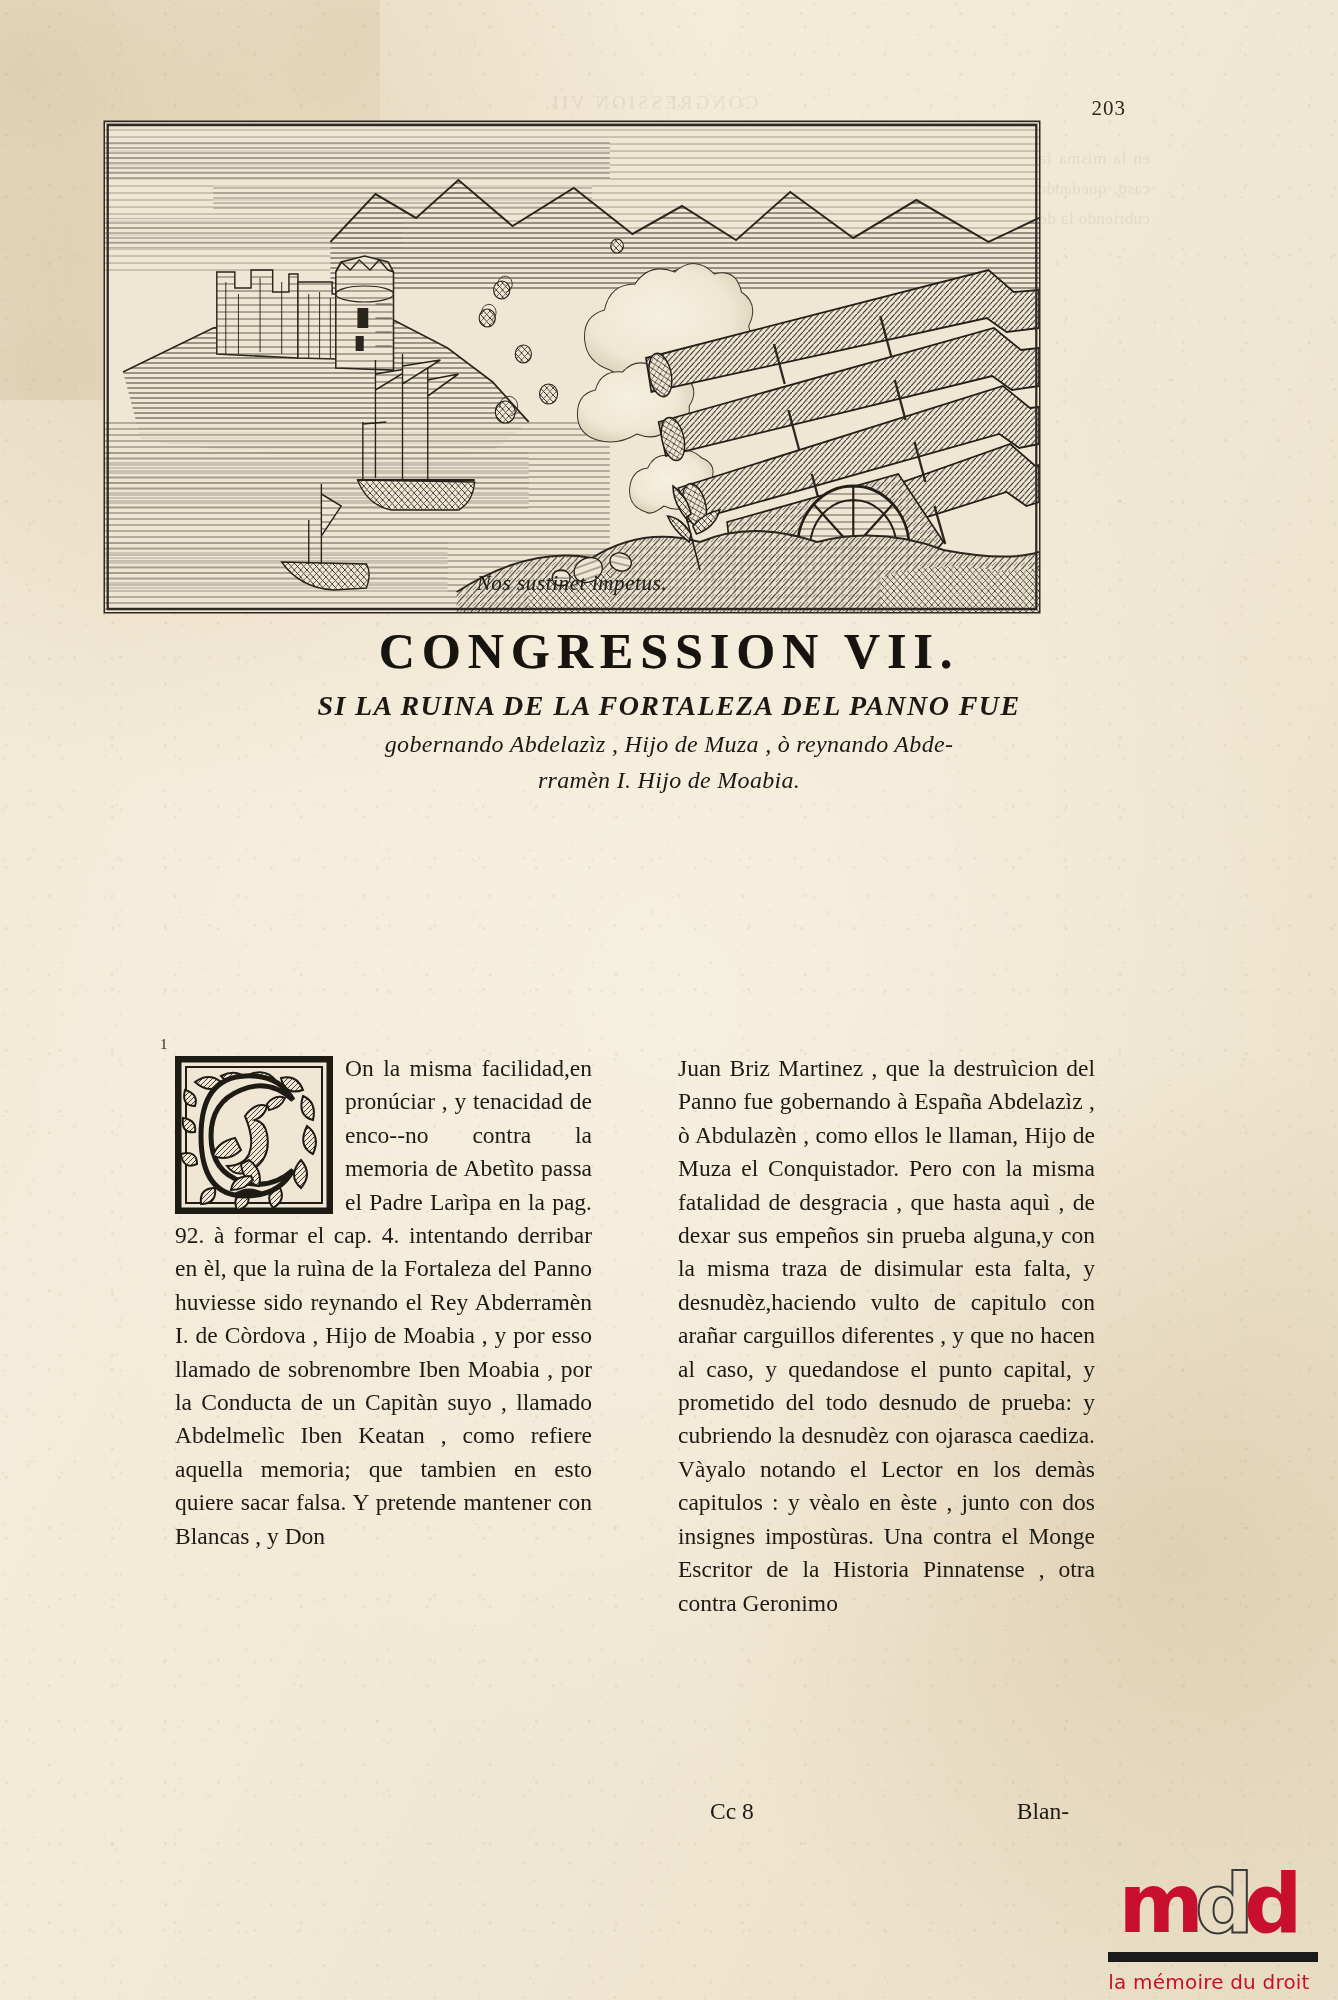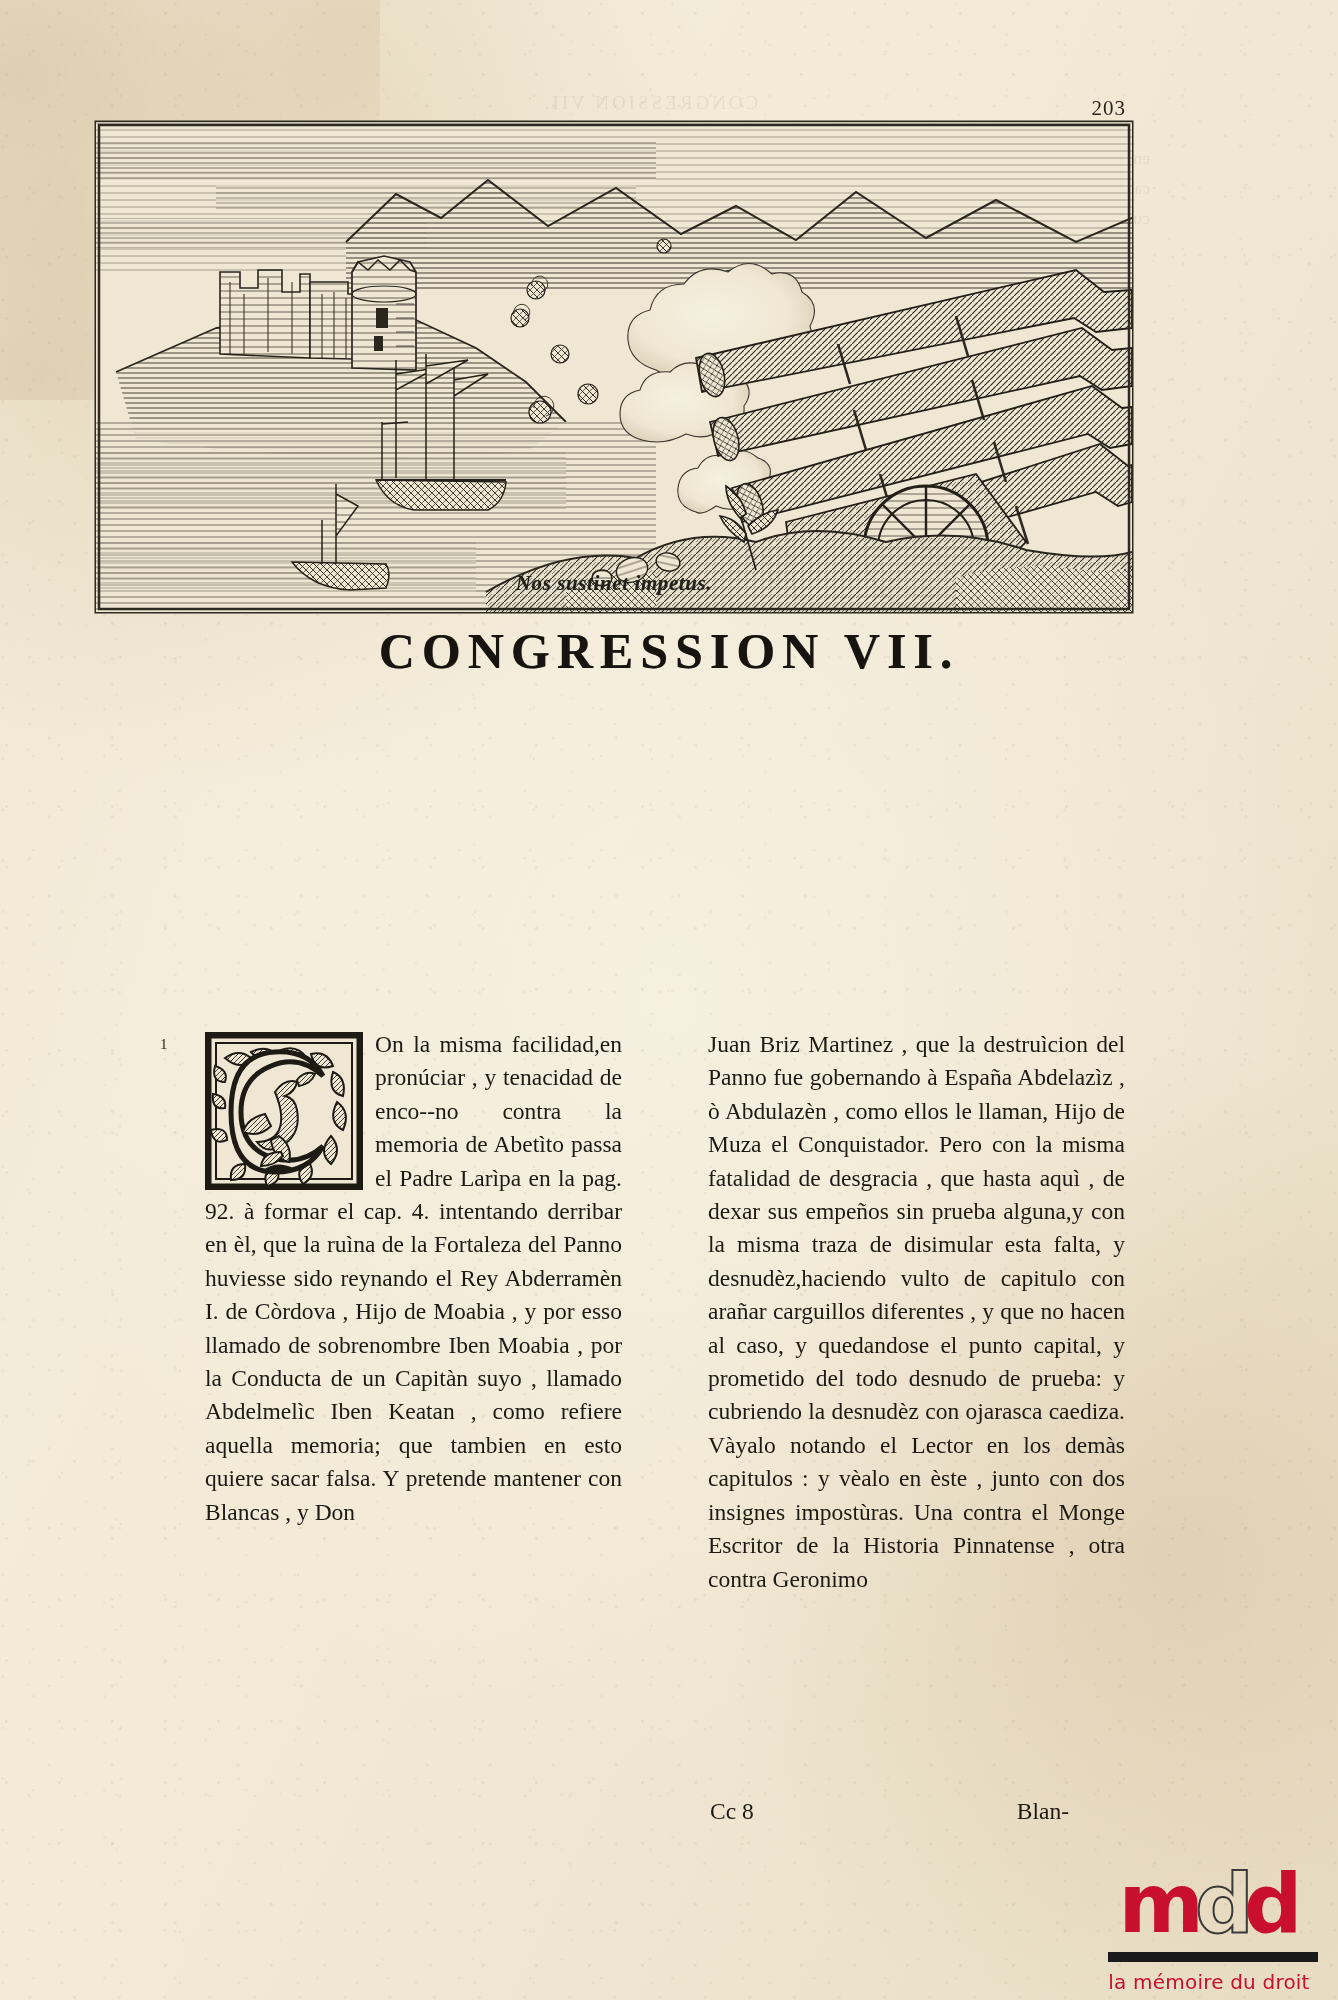--- a/index.html
+++ b/index.html
@@ -82,26 +82,25 @@
     right: 212px; top: 96px;
     font-size: 21px;
     letter-spacing: 1px;
     color: #2b261d;
     font-family: "Liberation Serif", serif;
   }
 
   
   .plate {
     position: absolute;
-    left: 96px; top: 122px;
-    width: 1036px; height: 490px;
+    left: 105px; top: 122px;
+    width: 934px; height: 490px;
     background: #efe7d4;
     box-shadow: 0 0 0 1.5px #2e2a22, inset 0 0 0 5px #efe7d4, inset 0 0 0 7px #332f26;
     overflow: hidden;
-    font-weight: bold;
   }
   .plate svg { display: block; width: 100%; height: 100%; }
 
   .plate-motto {
     position: absolute;
     left: 0; right: 0;
     bottom: 16px;
     text-align: center;
     font-family: "Liberation Serif", serif;
     font-style: italic;
@@ -152,25 +151,24 @@
   
   .marginal-num {
     position: absolute;
     left: 160px; top: 1036px;
     font-size: 15px;
     color: #2d281f;
   }
 
   .body {
     position: absolute;
-    left: 175px; top: 1028px;
+    left: 175px; top: 1052px;
     width: 920px;
     display: flex;
     gap: 86px;
-    margin-left: 30px;
   }
   .col {
     width: 433px;
     font-family: "Liberation Serif", serif;
     font-size: 23.5px;
     line-height: 33.4px;
     color: #1d1a14;
     text-align: justify;
     text-justify: inter-word;
   }
@@ -419,20 +417,25 @@
         </g>
 
         <rect x="3" y="3" width="1030" height="484" fill="none" stroke="#2e2a22" stroke-width="2.5"></rect>
       </g>
     </svg>
     <div class="plate-motto">Nos sustinet impetus.</div>
   </div>
 
   <div class="chapter-title">CONGRESSION VII.</div>
 
+  <div class="subtitle">
+    <div class="line1">SI LA RUINA DE LA FORTALEZA DEL PANNO FUE</div>
+    <div class="line2">gobernando Abdelazìz , Hijo de Muza , ò reynando Abde-</div>
+    <div class="line3">rramèn I. Hijo de Moabia.</div>
+  </div>
 
   <div class="marginal-num">1</div>
 
   <div class="body">
 
     <div class="col left-col">
       <span class="initial">
         <svg viewBox="0 0 158 158">
           <defs>
             <pattern id="orn" width="5" height="5" patternUnits="userSpaceOnUse">

